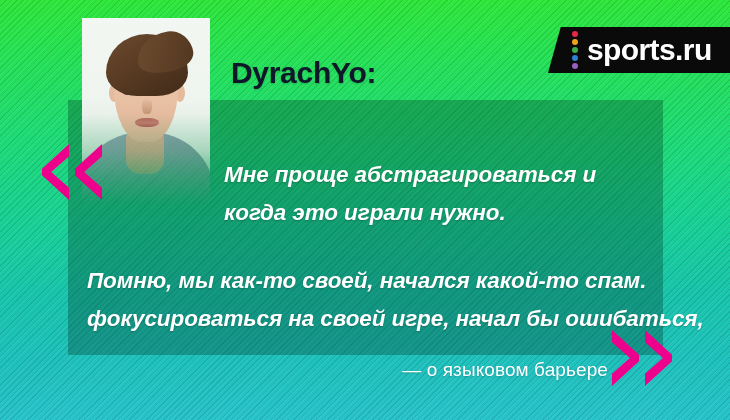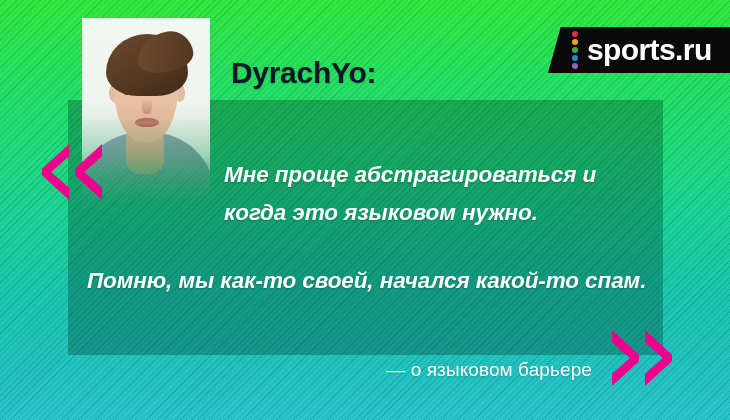--- a/index.html
+++ b/index.html
@@ -269,20 +269,21 @@
     position: absolute;
     left: 0;
     top: 359px;
     width: 592px;
     text-align: right;
     color: #ffffff;
     font-size: 19px;
     font-weight: normal;
     letter-spacing: 0.1px;
     text-shadow: 0 1px 2px rgba(0,0,0,0.18);
+    padding-left: 16px;
   }
 </style>
 </head>
 <body>
 
 <div id="card">
 
   <div class="bg-gradient"></div>
   <div class="bg-stripes"></div>
 
@@ -323,21 +324,22 @@
       <span style="background: rgb(47, 127, 214);"></span>
       <span style="background: rgb(154, 95, 192);"></span>
     </div>
     <div class="logo-text">sports.ru</div>
   </div>
 
   <div class="speaker">DyrachYo:</div>
 
   <div class="quote-block">
     <div>Мне проще абстрагироваться и</div>
-    <div>когда это языковом нужно.</div>
+    <div>когда это играли нужно.</div>
     <div class="para2">
       <div>Помню, мы как-то своей, начался какой-то спам.</div>
+      <div>фокусироваться на своей игре, начал бы ошибаться,</div>
     </div>
   </div>
 
   <div class="attribution">— о языковом барьере</div>
 
 </div>
 
 </body></html>

